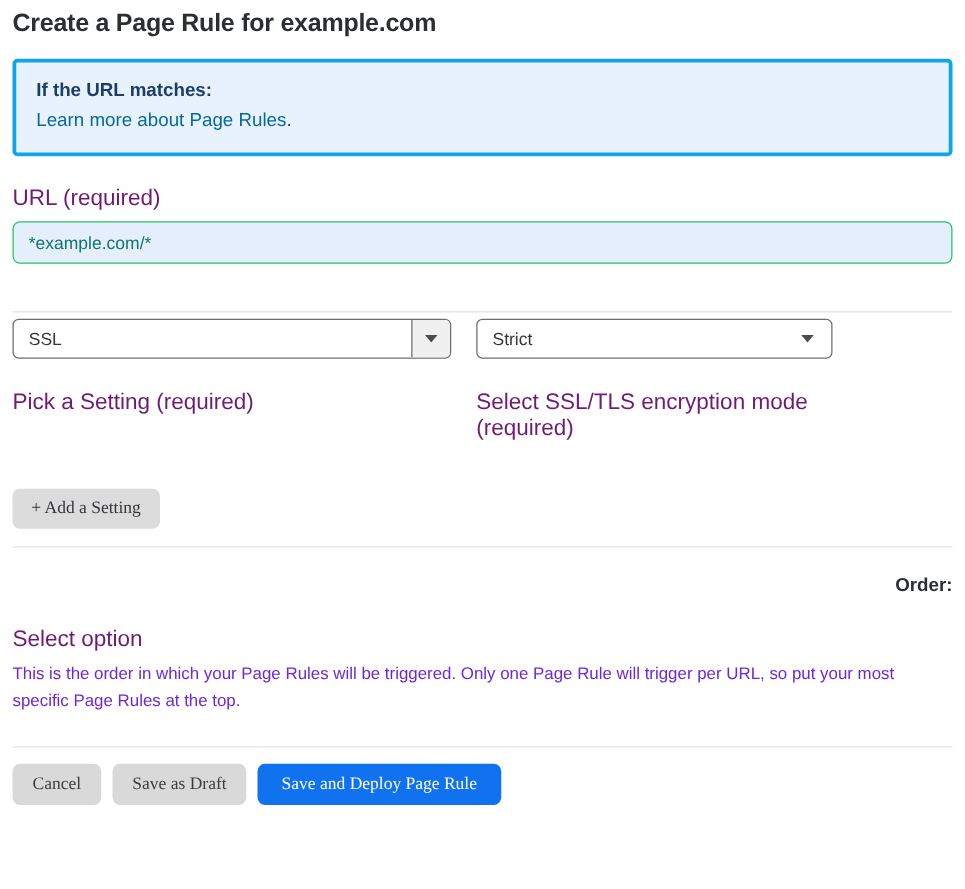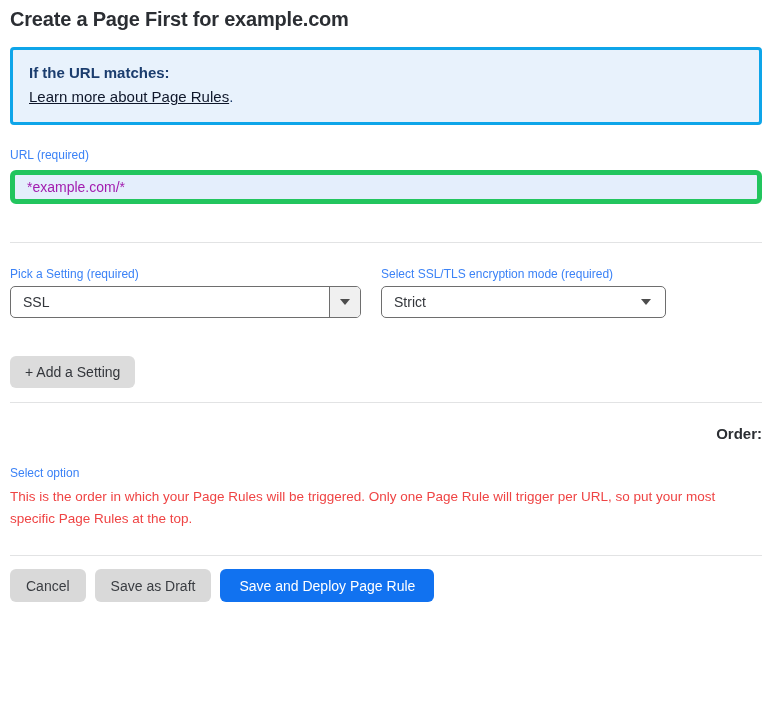--- a/index.html
+++ b/index.html
@@ -26,42 +26,41 @@
     background: #e8f2fc;
     border: 3px solid #0ea5e9;
     border-radius: 4px;
     padding: 11px 16px 13px 16px;
     font-size: 15px;
     line-height: 24px;
     color: #1b3d6e;
   }
   .info-box .info-heading { font-weight: 700; }
   .info-box a.info-link {
-    color: #0f172a;
-    text-decoration: underline;
+    color: #0369a1;
     cursor: pointer;
   }
 
   .field-label {
-    font-size: 12px;
-    color: #3b82f6;
+    font-size: 18px;
+    color: #701a75;
     margin-bottom: 8px;
   }
 
   .url-input {
     display: block;
     width: 100%;
     height: 34px;
     background: #e4eefc;
-    border: 5px solid #22c55e;
+    border: 1px solid #22c55e;
     border-radius: 6px;
     padding: 0 12px;
     font-family: "Liberation Sans", sans-serif;
     font-size: 14px;
-    color: #a21caf;
+    color: #0f766e;
     outline: none;
   }
 
   .divider {
     border: none;
     border-top: 1px solid #e2e3e4;
     height: 0;
   }
 
   .section-heading {
@@ -112,21 +111,21 @@
   .settings-col-1 { width: 351px; }
   .settings-col-2 { width: 285px; }
 
   .btn {
     display: inline-flex;
     align-items: center;
     justify-content: center;
     height: 33px;
     border: none;
     border-radius: 6px;
-    font-family: Liberation Sans, sans-serif;
+    font-family: Liberation Serif, serif;
     font-size: 14px;
     cursor: pointer;
     text-align: center;
   }
   .btn-gray {
     background: #d9d9d9;
     color: #3a3d42;
     padding: 0 16px;
   }
   .btn-add {
@@ -137,21 +136,21 @@
   }
   .btn-primary {
     background: #1172f0;
     color: #ffffff;
     padding: 0 19px;
   }
 
   .help-text {
     font-size: 13.5px;
     line-height: 22px;
-    color: #ef4444;
+    color: #6d28d9;
   }
 
   .footer-buttons {
     display: flex;
     gap: 9px;
   }
 
   
   .mt-url-label   { margin-top: 23px; }
   .mt-url-input   { margin-top: 6px; }
@@ -166,51 +165,51 @@
   .mt-order-sel   { margin-top: 6px; }
   .mt-help        { margin-top: 6px; }
   .mt-divider-3   { margin-top: 25px; }
   .mt-footer      { margin-top: 13px; }
 </style>
 </head>
 <body>
 
 <div class="page">
 
-  <h1 class="page-title">Create a Page First for example.com</h1>
+  <h1 class="page-title">Create a Page Rule for example.com</h1>
 
   <div class="info-box">
     <div class="info-heading">If the URL matches:</div>
     <div><a class="info-link">Learn more about Page Rules</a><span>.</span></div>
   </div>
 
   <div class="field-label mt-url-label">URL (required)</div>
   <input class="url-input mt-url-input" type="text" value="*example.com/*" style="">
 
   <hr class="divider mt-divider-1">
 
-
-  <div class="settings-row mt-labels-row">
-    <div class="settings-col-1 field-label" style="margin-bottom:0;">Pick a Setting (required)</div>
-    <div class="settings-col-2 field-label" style="margin-bottom:0;">Select SSL/TLS encryption mode (required)</div>
-  </div>
 
   <div class="settings-row mt-selects">
     <div class="select settings-col-1">
       <span class="select-value">SSL</span>
       <span class="arrow-box">
         <span class="caret"></span>
       </span>
     </div>
     <div class="select settings-col-2">
       <span class="select-value">Strict</span>
       <span class="caret caret-plain"></span>
     </div>
   </div>
 
+  <div class="settings-row mt-labels-row">
+    <div class="settings-col-1 field-label" style="margin-bottom:0;">Pick a Setting (required)</div>
+    <div class="settings-col-2 field-label" style="margin-bottom:0;">Select SSL/TLS encryption mode (required)</div>
+  </div>
+
   <button class="btn btn-add mt-add-btn">+ Add a Setting</button>
 
   <hr class="divider mt-divider-2">
 
   <div class="section-heading mt-order-h">Order:</div>
 
   <div class="field-label mt-order-label" style="margin-bottom:0;">Select option</div>
 
   <div class="help-text mt-help">This is the order in which your Page Rules will be triggered. Only one Page Rule will trigger per URL, so put your most specific Page Rules at the top.</div>
 

